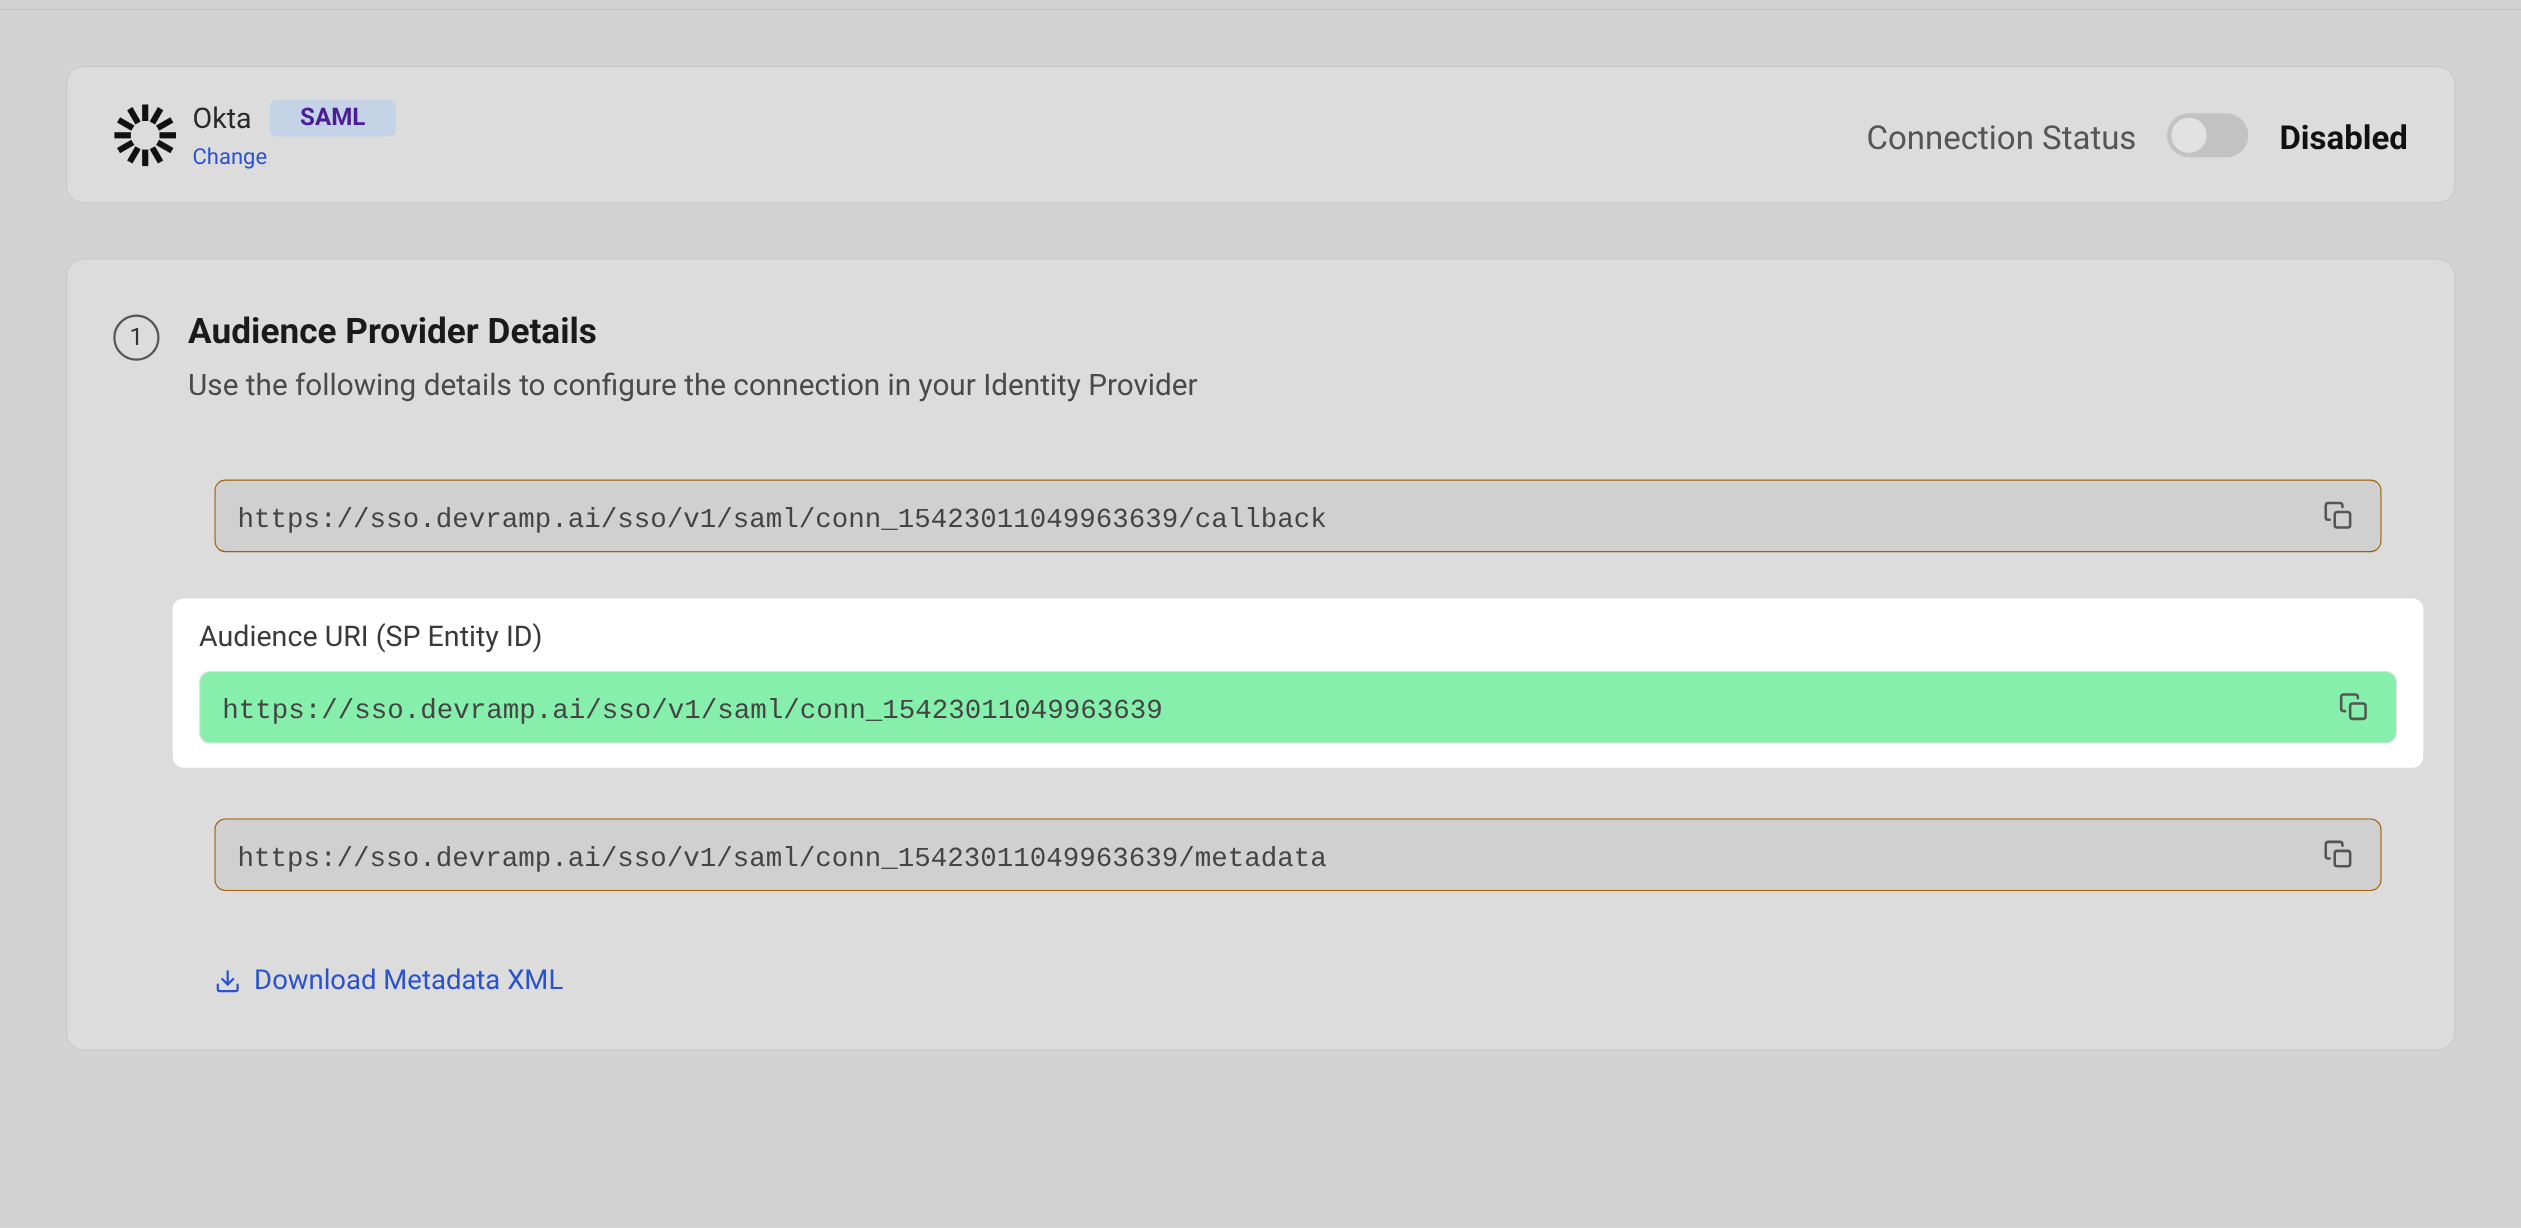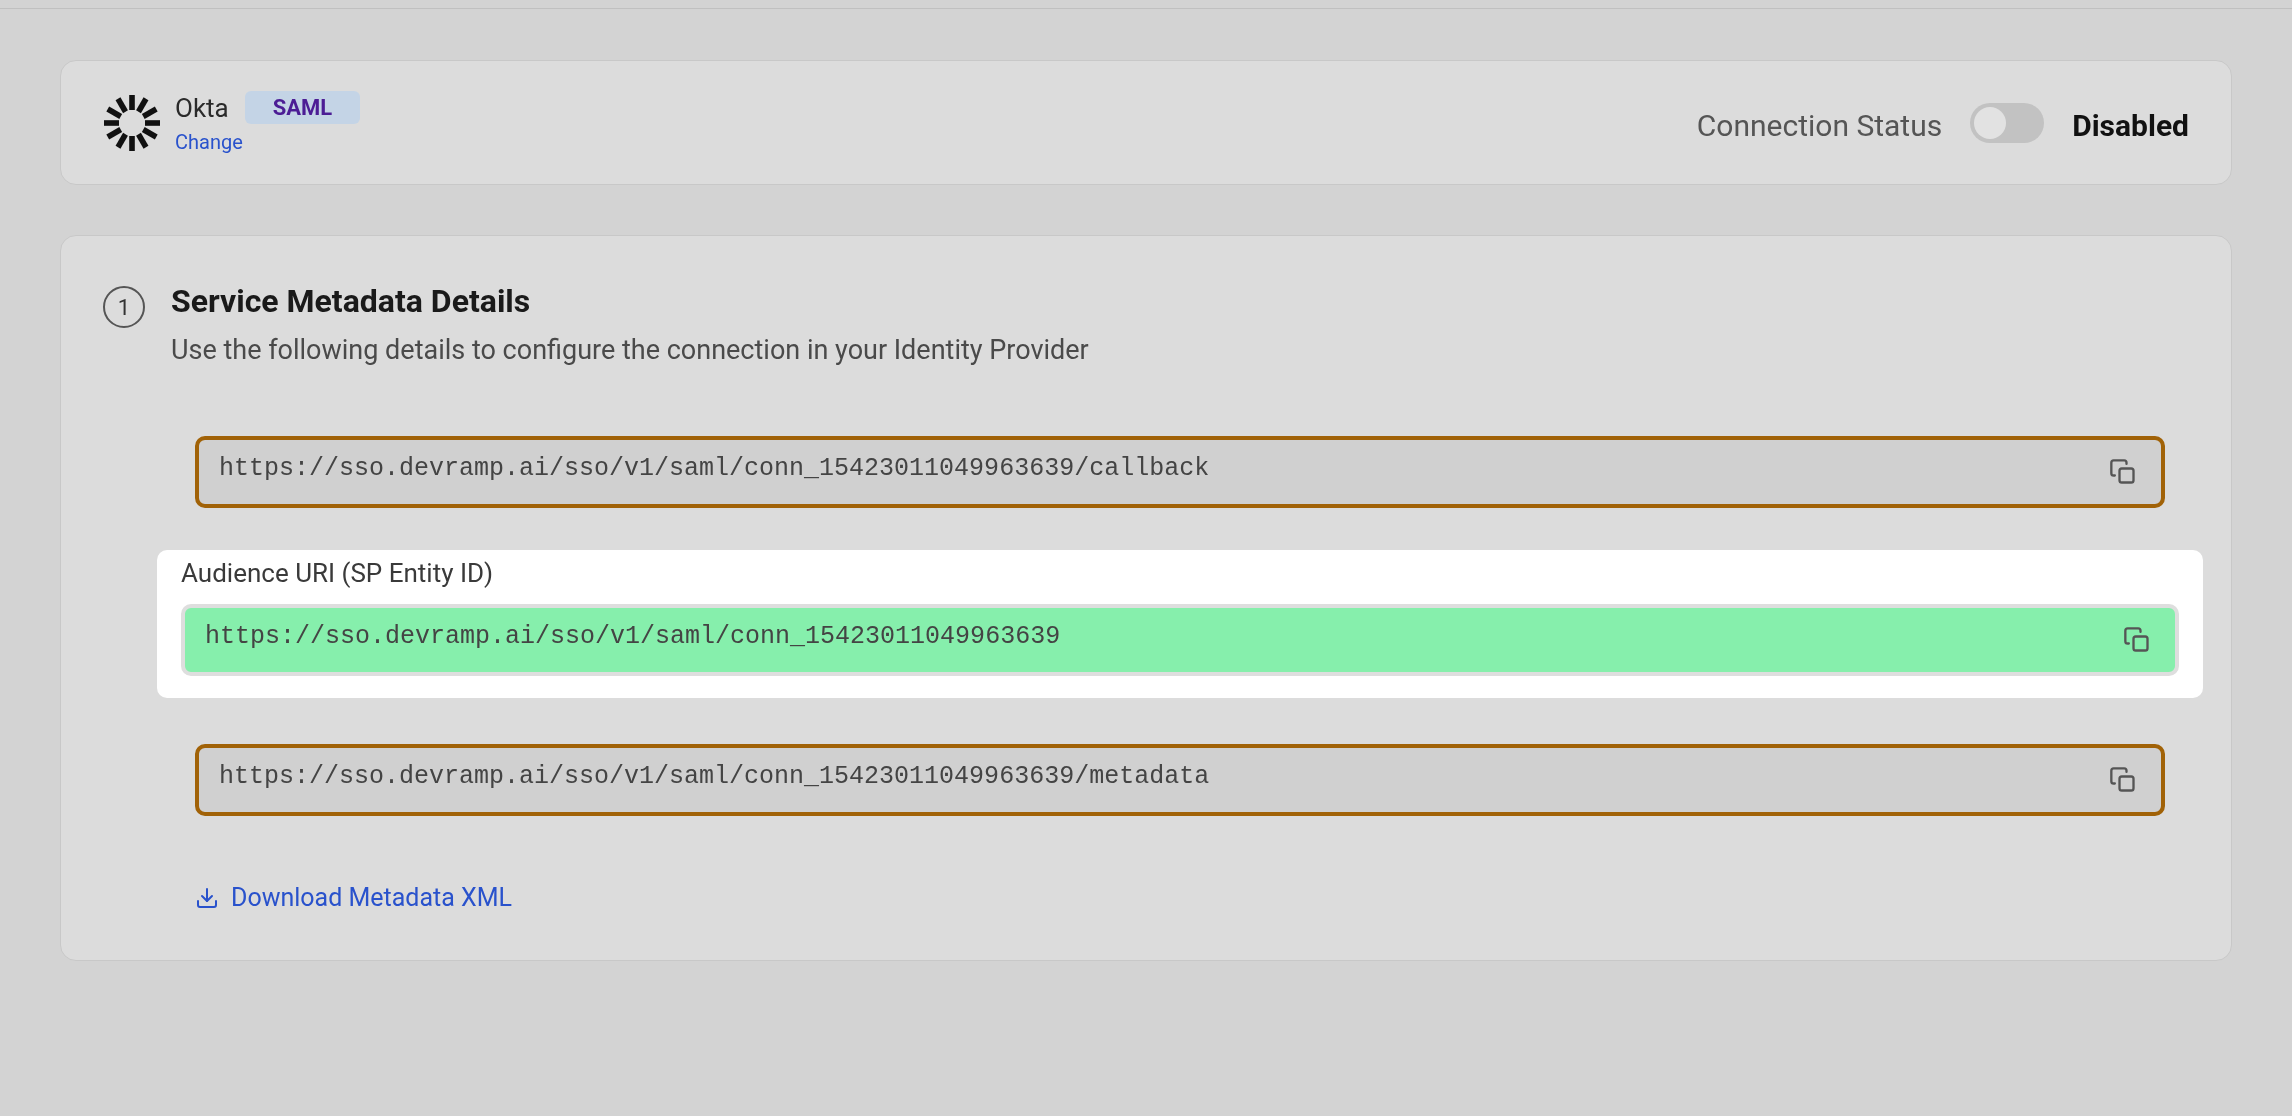--- a/index.html
+++ b/index.html
@@ -140,36 +140,36 @@
     .fields-wrap {
       padding-left: 68px;
     }
     .field-block {
       margin-bottom: 30px;
       padding: 16px 24px 12px 24px;
       border-radius: 10px;
     }
     .field-block.highlighted {
       background: #ffffff;
-      padding: 8px 24px 22px 24px;
+      padding: 20px 24px 22px 24px;
       margin-left: -14px;
       margin-right: -14px;
     }
     .field-label {
       font-size: 26px;
       color: #3a3a3a;
       margin-bottom: 16px;
       display: block;
     }
     .field-input-wrap {
       position: relative;
       display: flex;
-      align-items: flex-start;
+      align-items: flex-end;
       background: #d0d0d0;
-      border: 4px solid #a16207;
+      border: 1px solid #a16207;
       border-radius: 10px;
       padding: 14px 20px;
     }
     .field-block.highlighted .field-input-wrap {
       background: #86efac;
       border-color: #dedede;
     }
     .field-value {
       font-family: "SFMono-Regular", Consolas, "Liberation Mono", Menlo, monospace;
       font-size: 25px;
@@ -247,21 +247,21 @@
       <div class="toggle-knob"></div>
     </div>
     <span class="status-value">Disabled</span>
   </div>
 </div>
 
 <div class="details-card">
   <div class="section-header">
     <div class="step-circle">1</div>
     <div class="section-titles">
-      <div class="section-title">Service Metadata Details</div>
+      <div class="section-title">Audience Provider Details</div>
       <div class="section-subtitle">Use the following details to configure the connection in your Identity Provider</div>
     </div>
   </div>
 
   <div class="fields-wrap">
 
     <div class="field-block">
       <div class="field-input-wrap">
         <span class="field-value">https://sso.devramp.ai/sso/v1/saml/conn_15423011049963639/callback</span>
         <div class="copy-btn">

